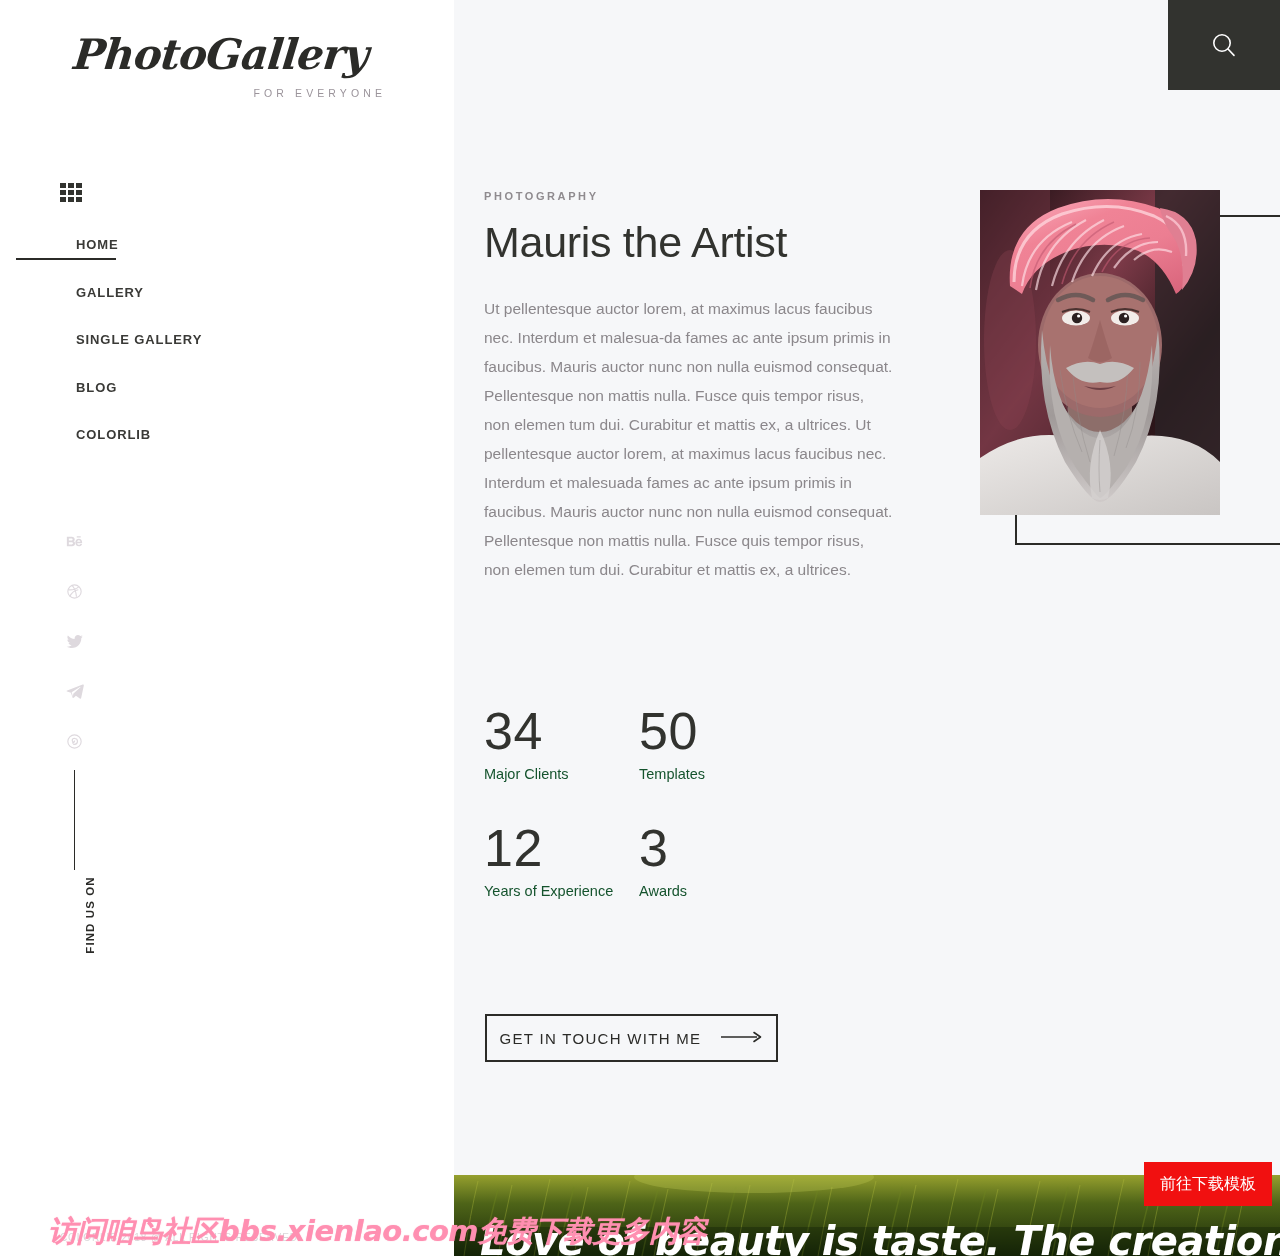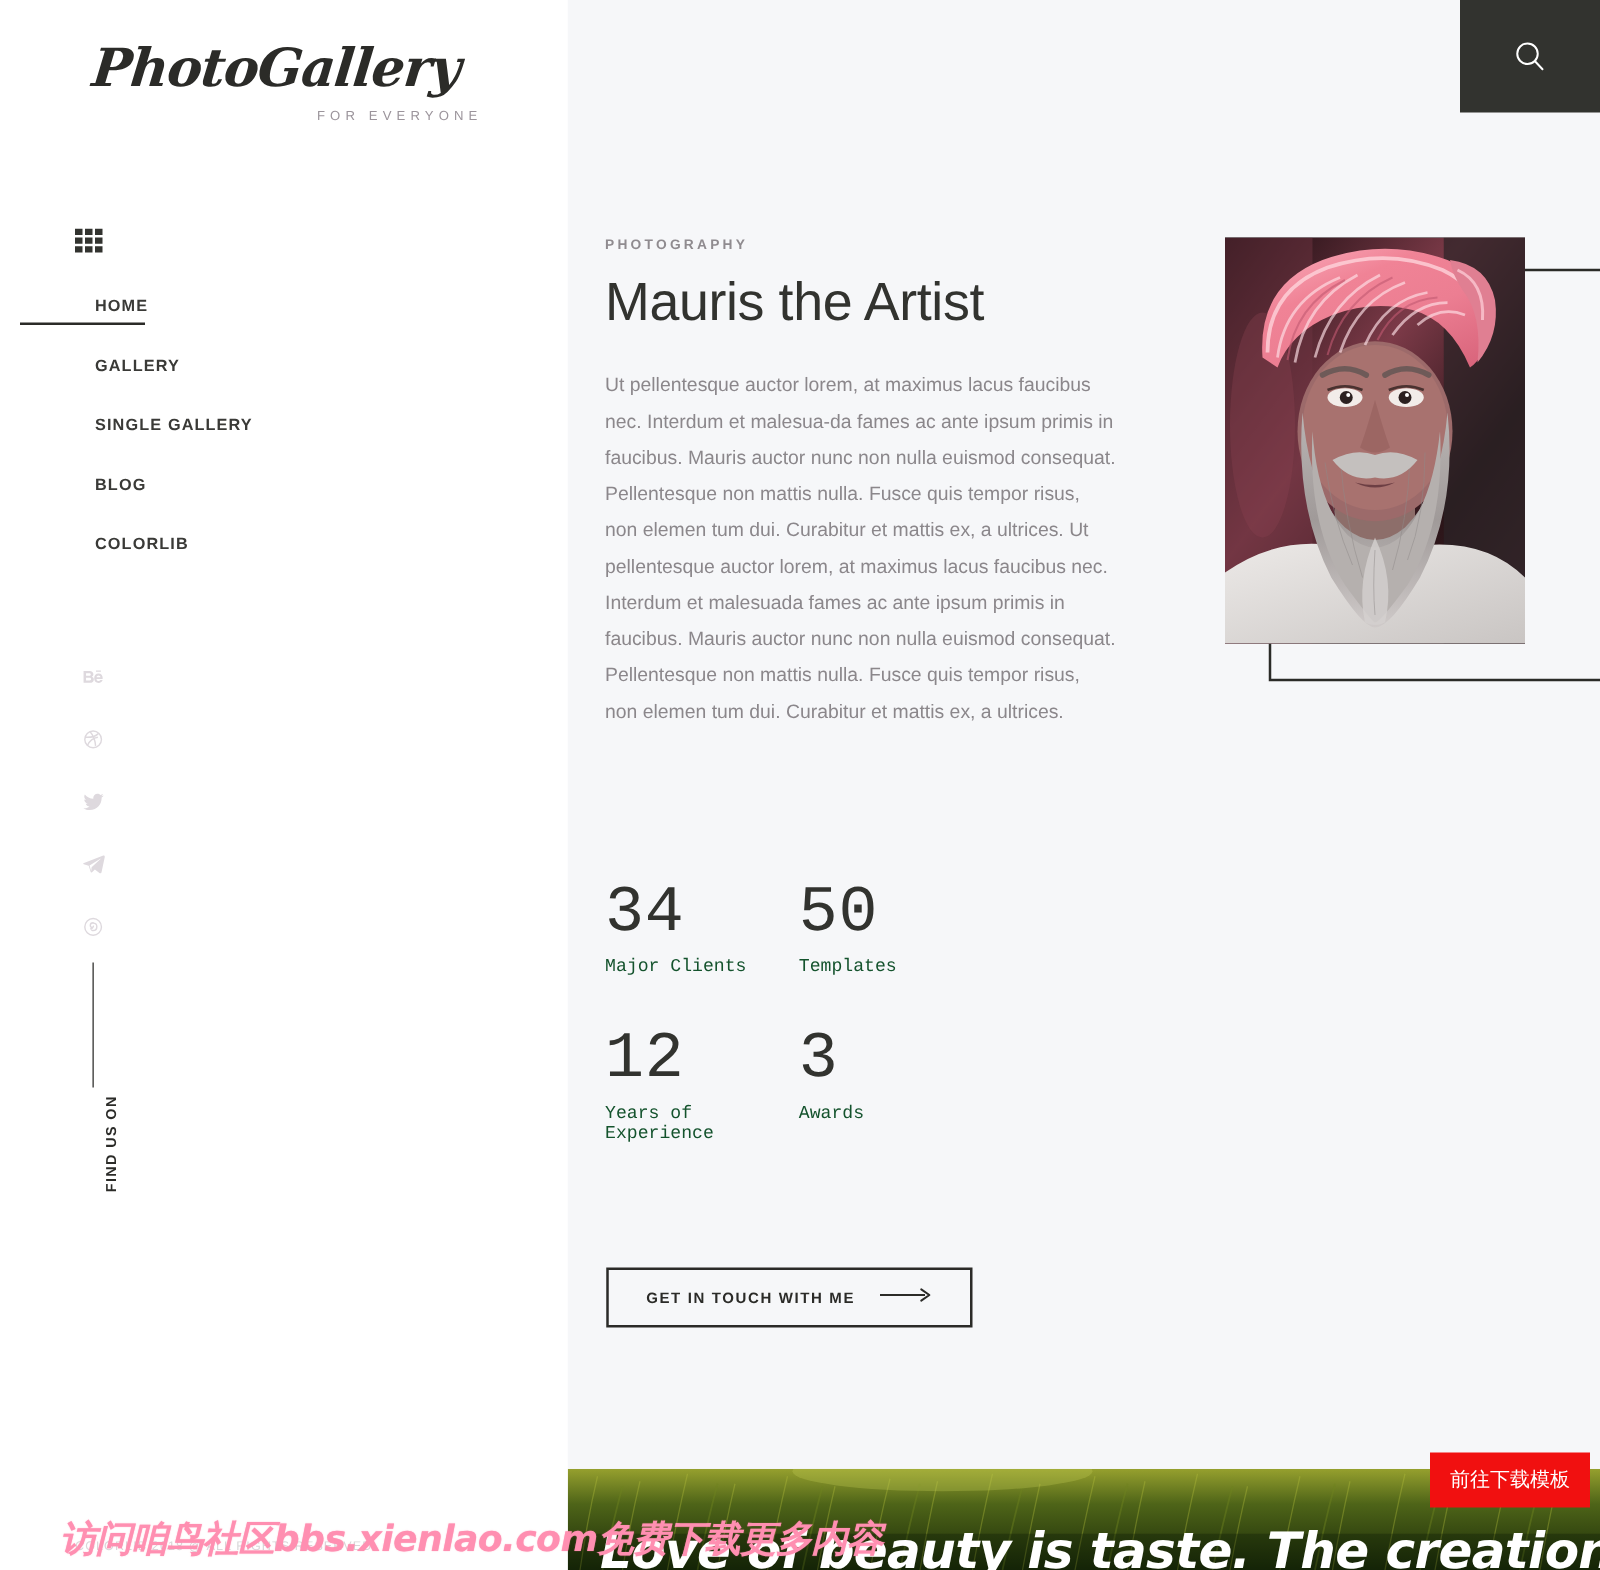--- a/index.html
+++ b/index.html
@@ -214,21 +214,20 @@
     width: 410px;
   }
 
   
   .stats {
     position: absolute;
     left: 484px;
     top: 700px;
     width: 330px;
     z-index: 10;
-    font-family: Liberation Mono, monospace;
   }
   .stat-row { display: flex; }
   .stat {
     width: 155px;
   }
   .stat-row + .stat-row { margin-top: 35px; }
   .stat-num {
     font-size: 52px;
     line-height: 62px;
     font-weight: 300;
@@ -251,22 +250,22 @@
     border: 2px solid #2b2b28;
     background: transparent;
     display: flex;
     align-items: center;
     justify-content: center;
     gap: 20px;
     cursor: pointer;
     z-index: 10;
   }
   .cta-label {
-    font-size: 12px;
-    font-weight: 700;
+    font-size: 15px;
+    font-weight: 400;
     letter-spacing: 1.3px;
     color: #2b2b28;
   }
   .cta-arrow { display: block; }
 
   
   .photo-block {
     position: absolute;
     left: 980px;
     top: 190px;

